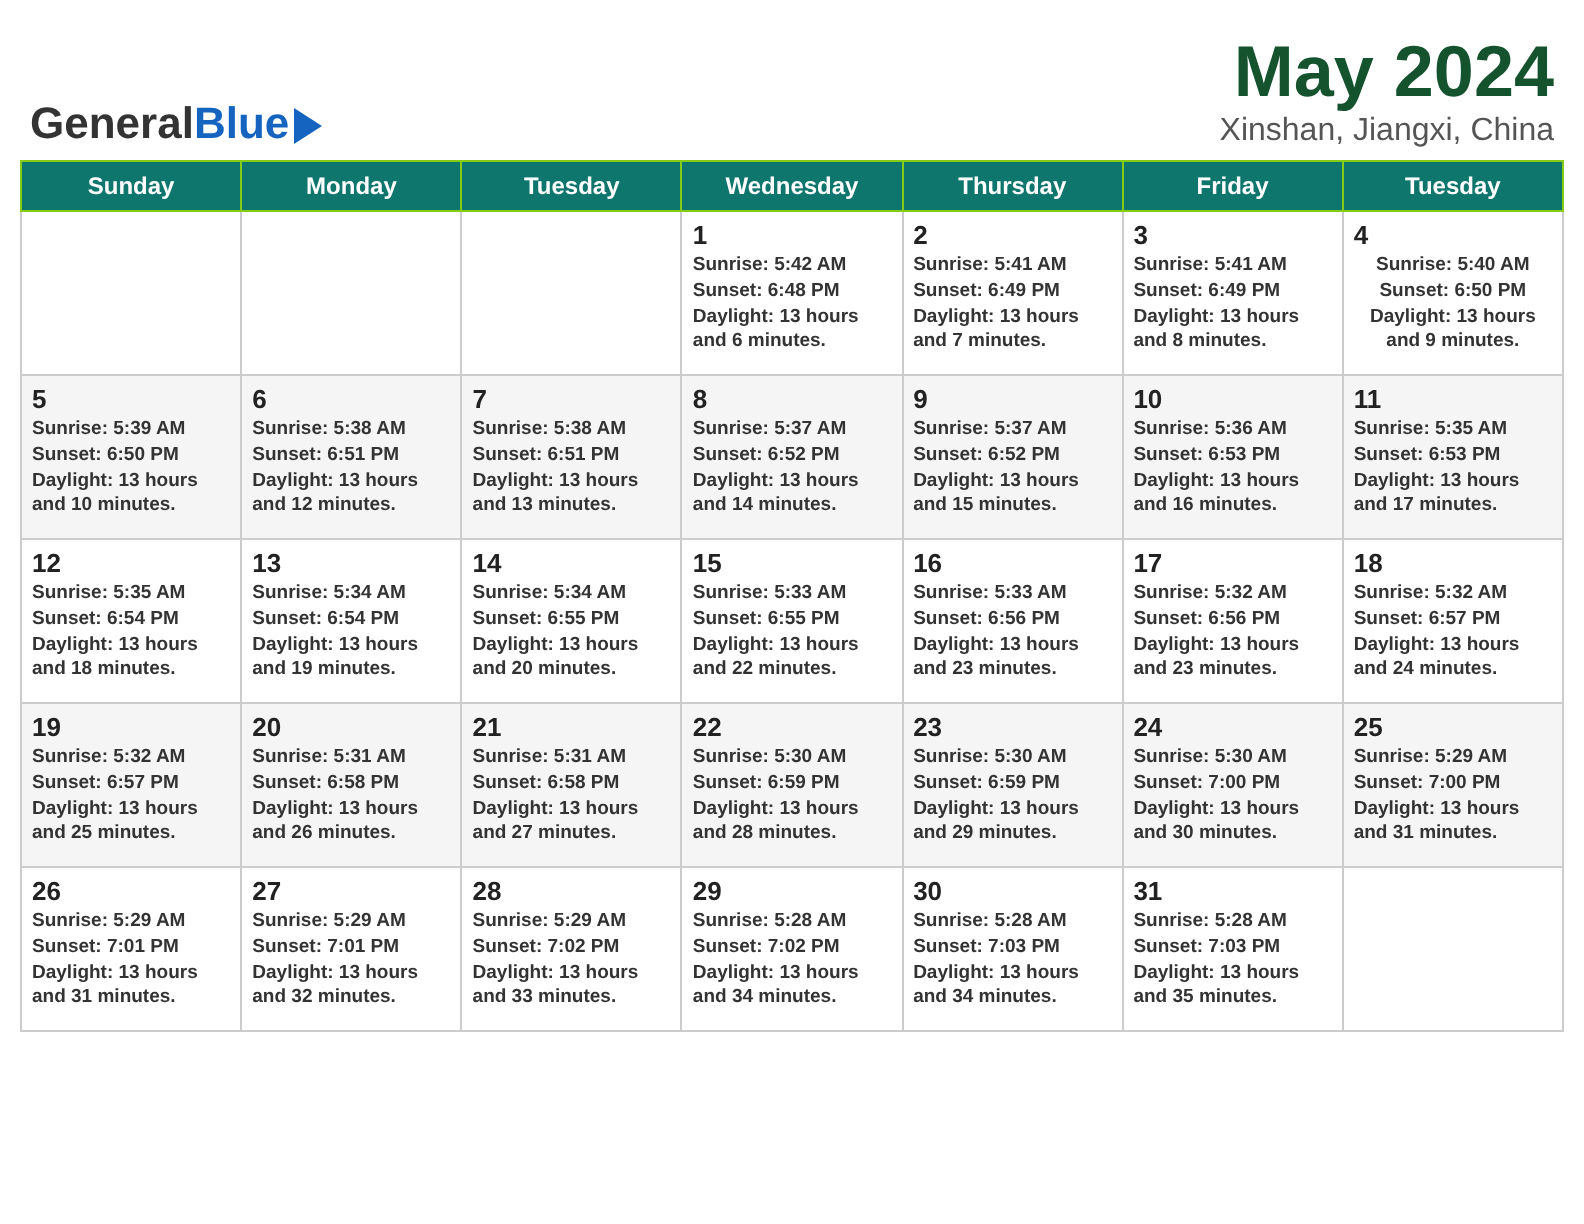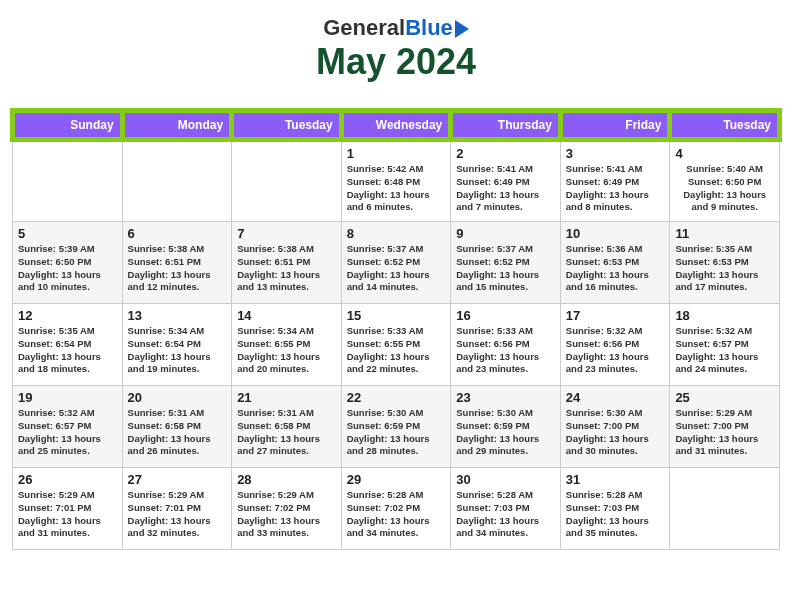--- a/index.html
+++ b/index.html
@@ -6,24 +6,23 @@
     body {
       font-family: Arial, sans-serif;
       background: #fff;
       width: 792px;
       min-height: 612px;
       padding: 10px;
     }
     .header {
       display: flex;
       justify-content: space-between;
-      align-items: center;
-      margin-bottom: 20px;
+      align-items: flex-end;
+      margin-bottom: 0;
       padding: 5px 5px;
-      flex-direction: column;
     }
     .logo {
       display: flex;
       flex-direction: column;
       align-items: flex-start;
     }
     .logo-text {
       display: flex;
       align-items: center;
     }
@@ -57,26 +56,26 @@
     .location {
       font-size: 16px;
       color: #555;
     }
     .calendar {
       width: 100%;
       border-collapse: collapse;
       table-layout: fixed;
     }
     .calendar th {
-      background: #8b5cf6;
+      background: #0f766e;
       color: #fff;
-      text-align: right;
+      text-align: center;
       padding: 5px 6px;
       font-size: 12px;
-      border: 5px solid #84cc16;
+      border: 1px solid #84cc16;
     }
     .calendar td {
       vertical-align: top;
       padding: 4px 5px;
       border: 1px solid #ccc;
       font-size: 10px;
       color: #333;
       height: 82px;
       background: #fff;
     }
@@ -106,20 +105,21 @@
 <div class="header">
   <div class="logo">
     <div class="logo-text">
       <span class="logo-general">General</span>
       <span class="logo-blue">Blue</span>
       <div class="logo-arrow"></div>
     </div>
   </div>
   <div class="title-block">
     <div class="month-year">May 2024</div>
+    <div class="location">Xinshan, Jiangxi, China</div>
   </div>
 </div>
 
 <table class="calendar">
   <thead>
     <tr>
     <th>Sunday</th>
         <th>Monday</th>
         <th>Tuesday</th>
         <th>Wednesday</th>

